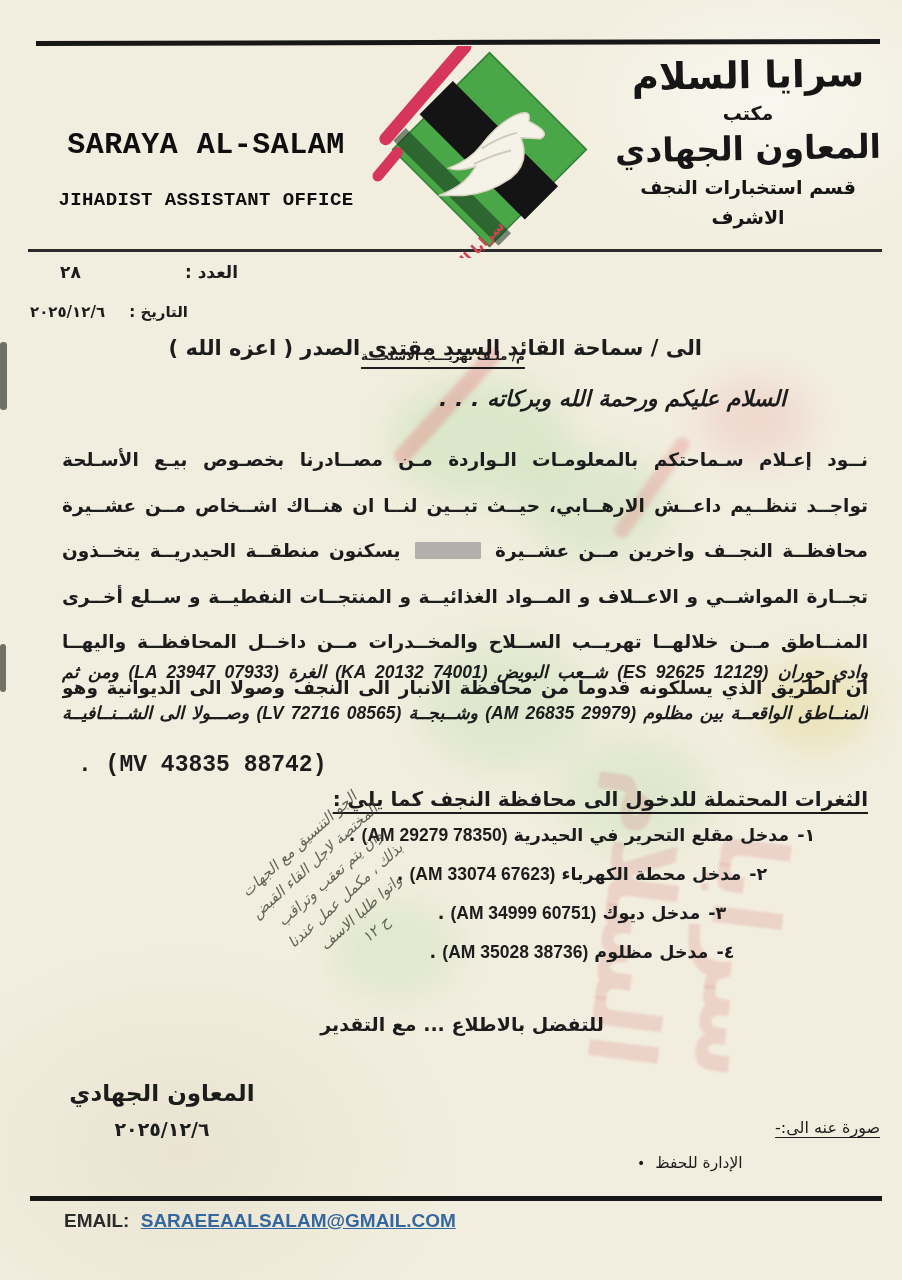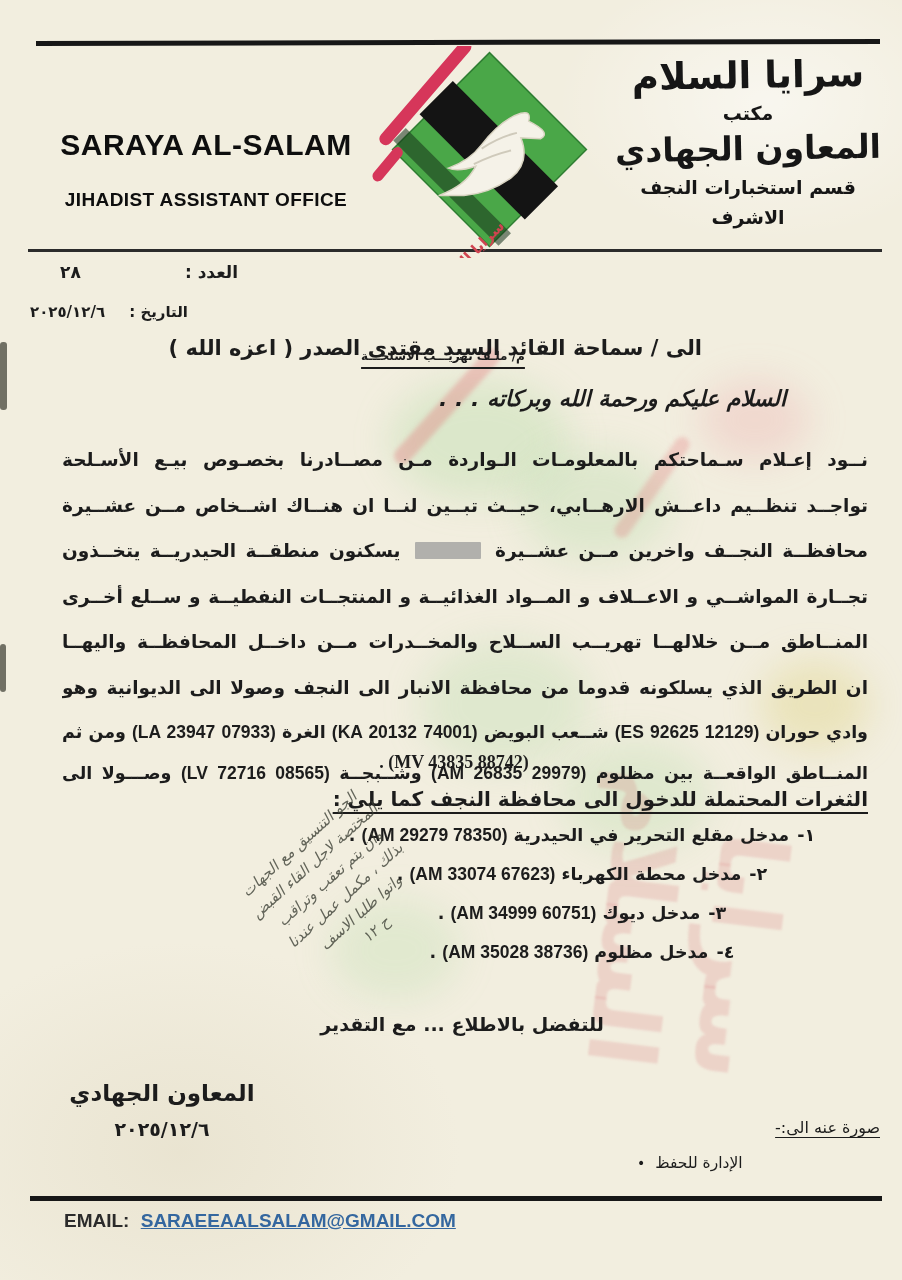--- a/index.html
+++ b/index.html
@@ -9,44 +9,44 @@
       radial-gradient(ellipse 300px 200px at 85% 8%, rgba(255,255,255,.5), rgba(255,255,255,0) 70%),
       radial-gradient(ellipse 400px 300px at 20% 90%, rgba(225,218,195,.5), rgba(225,218,195,0) 70%);
     font-family:"DejaVu Sans",sans-serif;color:#1c1c1c;}
   .abs{position:absolute;}
   
   .rule{position:absolute;background:#171717;}
   .rule-top{left:36px;right:22px;top:40px;height:5px;transform:rotate(-.15deg);}
   .rule-mid{left:28px;right:20px;top:249px;height:3px;background:#2b2b2b;}
   .rule-bottom{left:30px;right:20px;top:1196px;height:5px;}
   
-  .org-en{left:48px;top:128px;width:316px;text-align:center;font-family:Liberation Sans, sans-serif;color:#0e0e0e;}
+  .org-en{left:48px;top:128px;width:316px;text-align:center;font-family:Liberation Mono, monospace;color:#0e0e0e;}
   .org-en .l1{font-size:30px;font-weight:bold;letter-spacing:.5px;}
   .org-en .l2{font-size:19px;font-weight:bold;margin-top:27px;letter-spacing:.4px;}
   .callig{right:14px;top:52px;width:280px;text-align:center;direction:rtl;color:#161616;}
   .callig .c1{font-size:37px;font-weight:bold;line-height:48px;transform:rotate(-1deg);}
   .callig .c2{font-size:19px;font-weight:bold;line-height:26px;}
   .callig .c3{font-size:33px;font-weight:bold;line-height:46px;transform:rotate(-1deg);}
   .callig .c4{font-size:19px;font-weight:bold;line-height:30px;}
   
   .doc-number{left:60px;top:262px;width:178px;display:flex;justify-content:space-between;direction:rtl;font-size:17px;font-weight:600;}
   .doc-date{left:30px;top:303px;width:158px;display:flex;justify-content:space-between;direction:rtl;font-size:15px;font-weight:600;}
   .to-line{right:200px;top:296px;direction:rtl;font-size:21px;font-weight:bold;margin-top:40px;}
   .subject{left:298px;top:349px;width:290px;text-align:center;direction:rtl;font-size:12px;font-weight:bold;
     text-decoration:underline;text-decoration-thickness:2px;text-underline-offset:7px;}
   .salutation{right:116px;top:386px;direction:rtl;font-size:22px;font-weight:bold;font-style:italic;}
   
   .body-block{left:62px;right:34px;position:absolute;direction:rtl;}
   .p1{top:437px;}
   .bline{height:45.5px;line-height:45.5px;font-size:18.5px;font-weight:bold;text-align:justify;text-align-last:justify;overflow:hidden;}
-  .route{top:712px;}
+  .route{top:652px;font-style:italic;}
   .rline{height:41px;line-height:41px;font-size:17.5px;font-weight:bold;text-align:justify;text-align-last:justify;overflow:hidden;
     font-family:"Liberation Sans","DejaVu Sans",sans-serif;}
-  .mv-line{right:34px;top:752px;direction:rtl;font-size:18px;font-weight:bold;padding-right:38px;
-    font-family:Liberation Serif, serif;text-align:center;width:790px;box-sizing:border-box;}
+  .mv-line{right:34px;top:752px;direction:rtl;font-size:23px;font-weight:bold;padding-right:38px;
+    font-family:Liberation Mono, monospace;text-align:left;width:790px;box-sizing:border-box;}
   .gaps-heading{right:34px;top:787px;direction:rtl;font-size:20px;font-weight:bold;
     text-decoration:underline;text-decoration-thickness:2px;text-underline-offset:6px;}
   .entries{right:40px;top:822px;width:560px;direction:rtl;text-align:center;}
   .entry{margin-bottom:13px;font-size:17.5px;font-weight:bold;line-height:26px;}
   .e-num{margin-left:8px;}
   .e-coord{direction:ltr;unicode-bidi:embed;font-family:"Liberation Sans","DejaVu Sans",sans-serif;}
   .closing{left:297px;top:1013px;width:330px;text-align:center;direction:rtl;font-size:19px;font-weight:bold;}
   
   .sig{left:52px;top:1080px;width:220px;text-align:center;}
   .sig .t{font-size:23px;font-weight:bold;direction:rtl;}

